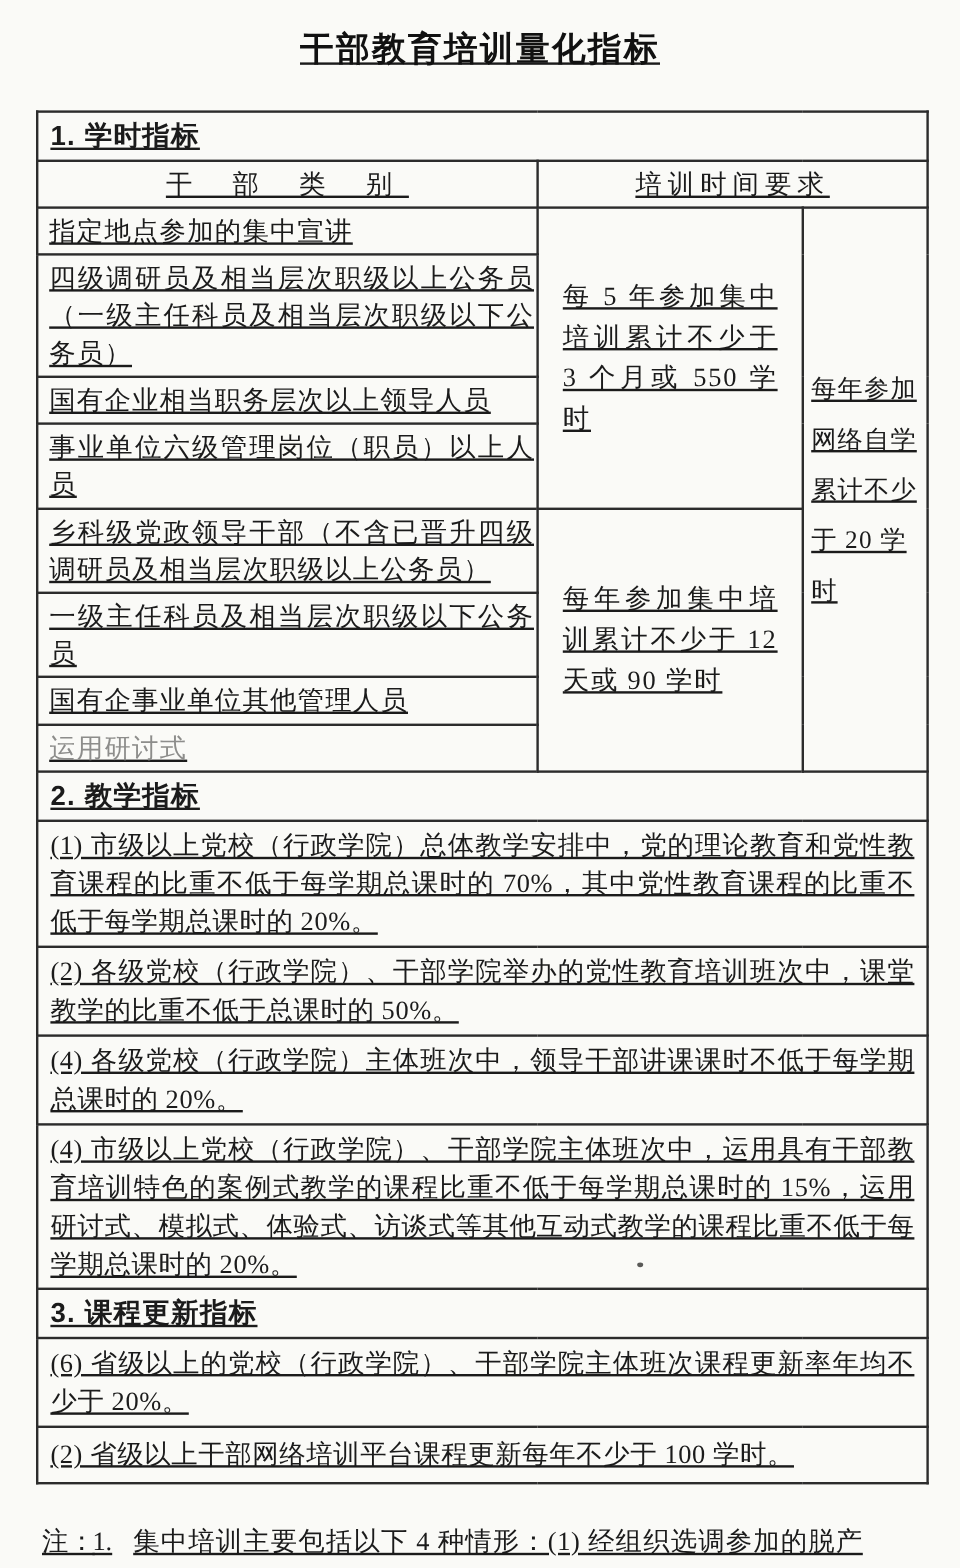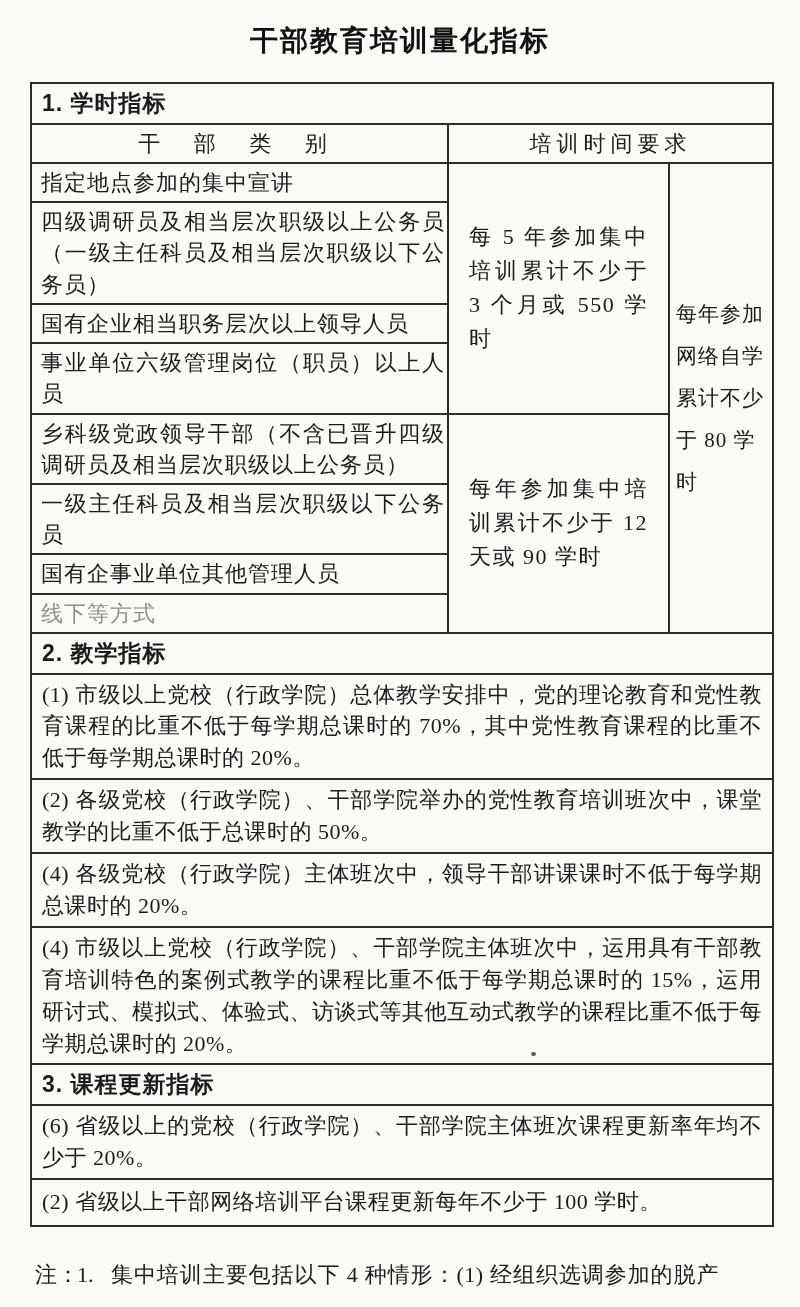--- a/index.html
+++ b/index.html
@@ -3,36 +3,36 @@
 <meta charset="utf-8">
 <style>
   html,body{margin:0;padding:0;}
   body{
     width:800px;height:1307px;
     background:#f7f7f4;
     font-family:"Liberation Serif","DejaVu Serif",serif;
     color:#1b1b1b;
     -webkit-font-smoothing:antialiased;
   }
-  .page{position:relative;width:800px;height:1307px;overflow:hidden;background:#fafaf7;}
+  .page{position:relative;width:800px;height:1307px;overflow:hidden;background:#fafaf7;text-decoration:underline;}
 
   .doc-title{
     padding-top:22px;
     text-align:center;
     font-family:"Liberation Sans","DejaVu Sans",sans-serif;
     font-weight:bold;
     font-size:28px;
     letter-spacing:2px;
     color:#111;
   }
 
   table.main{
     border-collapse:collapse;
     table-layout:fixed;
-    margin:22px 0 0 30px;
+    margin:32px 0 0 30px;
     width:742px;
   }
   col.c1{width:417px;}
   col.c2{width:221px;}
   col.c3{width:104px;}
 
   td{
     border:2px solid #2c2c2c;
     vertical-align:middle;
     font-size:22px;
@@ -118,21 +118,21 @@
       <tr class="t-sec">
         <td colspan="3" class="sec">1. 学时指标</td>
       </tr>
       <tr class="t-colhead">
         <td class="colhead cat-head">干 部 类 别</td>
         <td colspan="2" class="colhead req-head">培训时间要求</td>
       </tr>
       <tr class="t-r1">
         <td class="cat">指定地点参加的集中宣讲</td>
         <td class="req" rowspan="4">每 5 年参加集中培训累计不少于 3 个月或 550 学时</td>
-        <td class="online" rowspan="8">每年参加网络自学累计不少于 80 学时</td>
+        <td class="online" rowspan="8">每年参加网络自学累计不少于 20 学时</td>
       </tr>
       <tr class="t-r2">
         <td class="cat">四级调研员及相当层次职级以上公务员（一级主任科员及相当层次职级以下公务员）</td>
       </tr>
       <tr class="t-r3">
         <td class="cat">国有企业相当职务层次以上领导人员</td>
       </tr>
       <tr class="t-r4">
         <td class="cat">事业单位六级管理岗位（职员）以上人员</td>
       </tr>
@@ -140,21 +140,21 @@
         <td class="cat">乡科级党政领导干部（不含已晋升四级调研员及相当层次职级以上公务员）</td>
         <td class="req" rowspan="4">每年参加集中培训累计不少于 12 天或 90 学时</td>
       </tr>
       <tr class="t-r6">
         <td class="cat">一级主任科员及相当层次职级以下公务员</td>
       </tr>
       <tr class="t-r7">
         <td class="cat">国有企事业单位其他管理人员</td>
       </tr>
       <tr class="t-r8">
-        <td class="cat faded">线下等方式</td>
+        <td class="cat faded">运用研讨式</td>
       </tr>
 
       <tr class="t-sec">
         <td colspan="3" class="sec">2. 教学指标</td>
       </tr>
       <tr class="t-i1">
         <td colspan="3" class="item">(1) 市级以上党校（行政学院）总体教学安排中，党的理论教育和党性教育课程的比重不低于每学期总课时的 70%，其中党性教育课程的比重不低于每学期总课时的 20%。</td>
       </tr>
       <tr class="t-i2">
         <td colspan="3" class="item">(2) 各级党校（行政学院）、干部学院举办的党性教育培训班次中，课堂教学的比重不低于总课时的 50%。</td>

